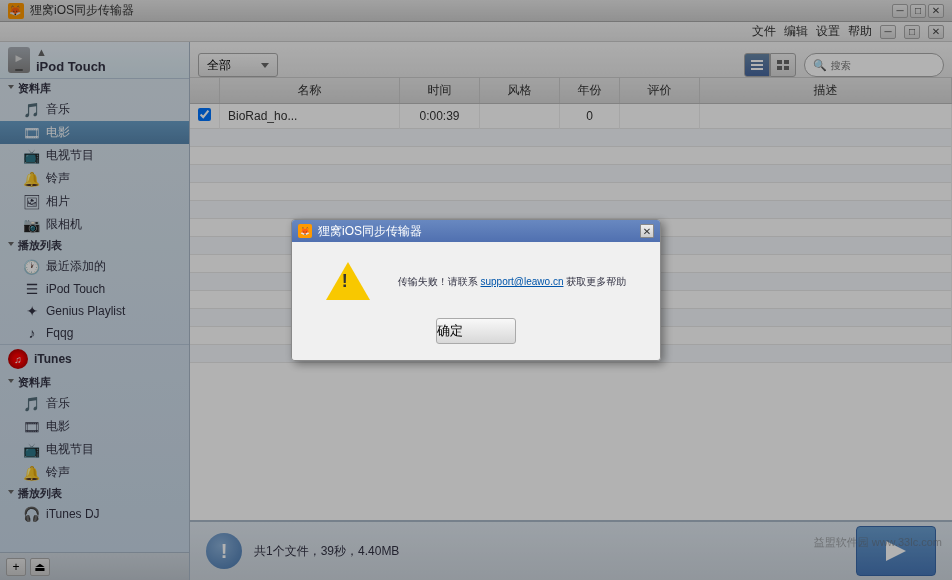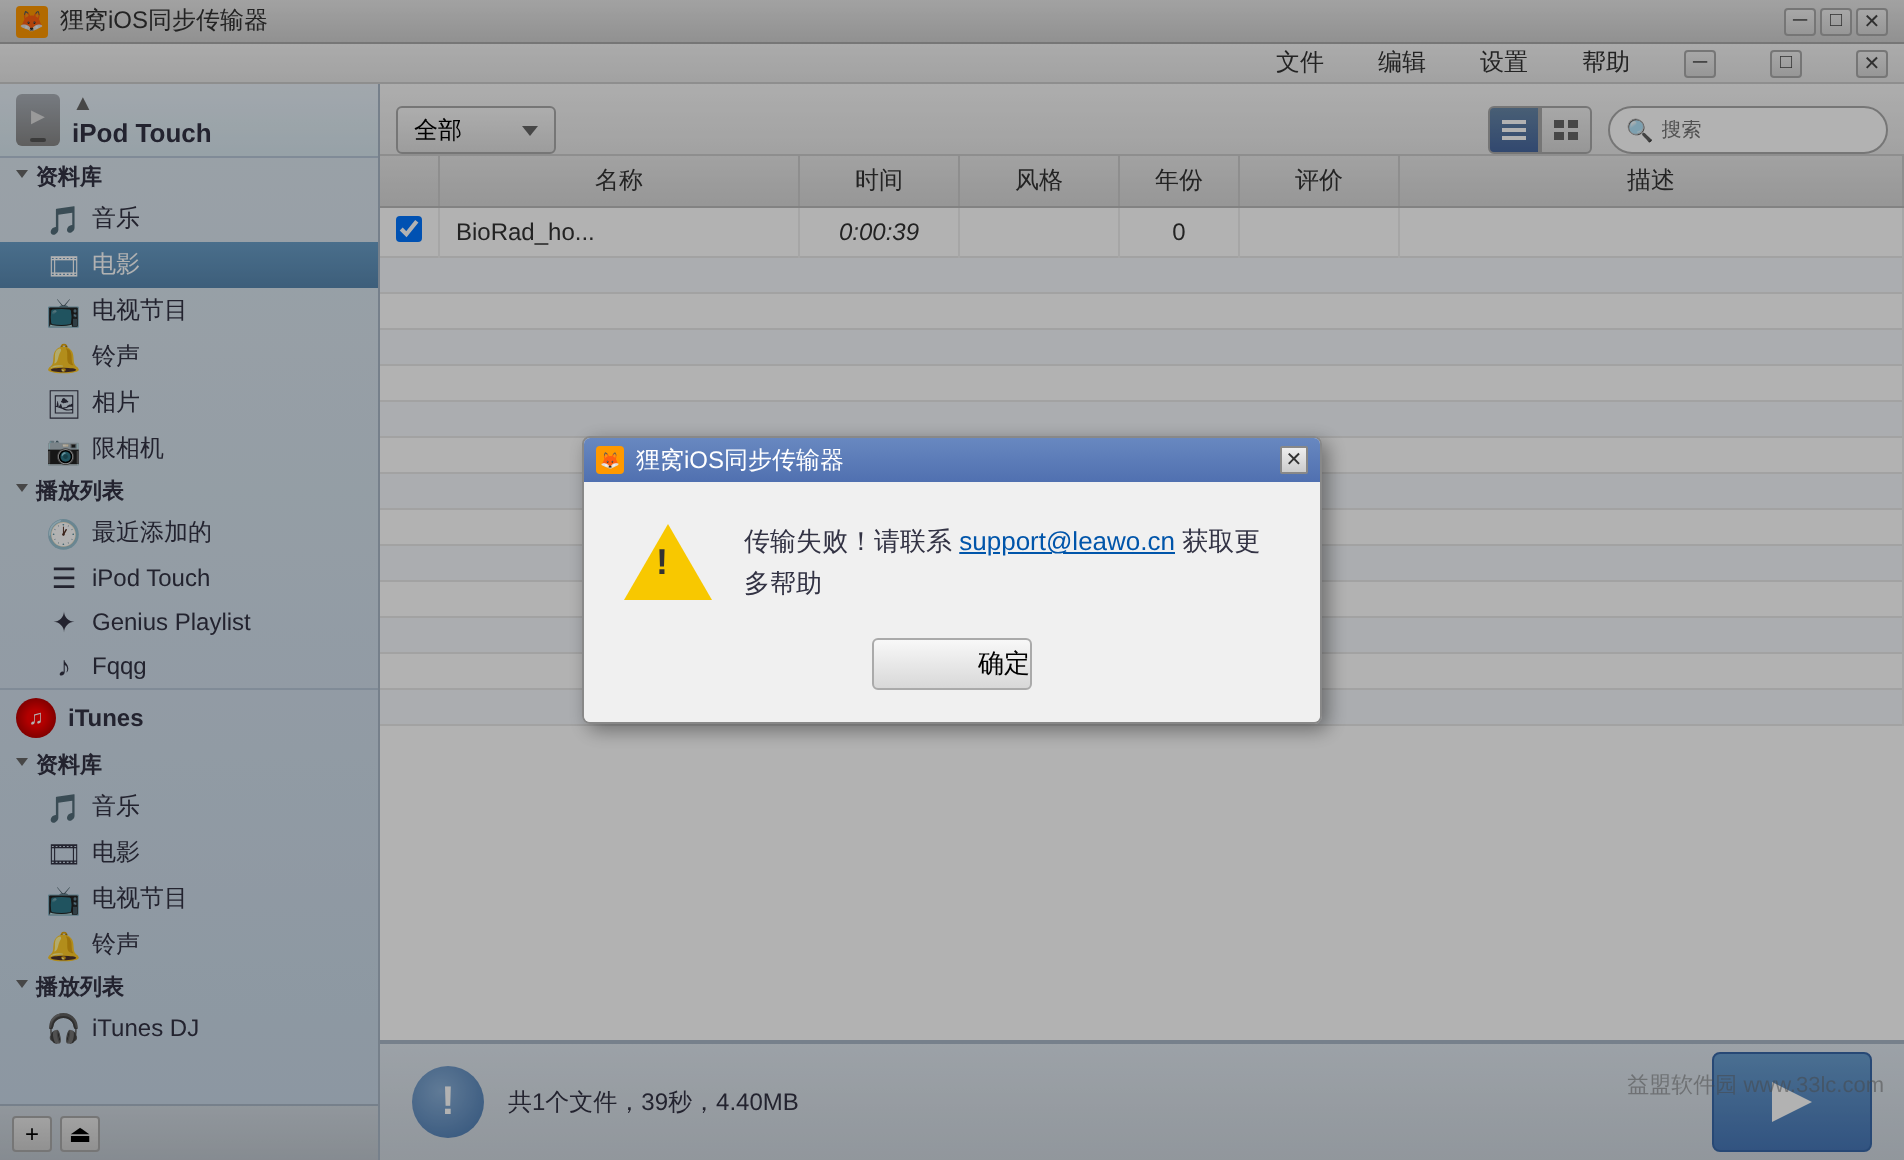--- a/index.html
+++ b/index.html
@@ -23,21 +23,21 @@
 
     
     .menu-bar {
       background: linear-gradient(to bottom, #f5f5f5, #e8e8e8);
       height: 20px;
       display: flex;
       align-items: center;
       justify-content: flex-end;
       padding: 0 8px;
       border-bottom: 1px solid #ccc;
-      gap: 27px;
+      gap: 8px;
     }
     .menu-item { font-size: 12px; color: #333; cursor: pointer; }
 
     
     .main-layout { display: flex; height: calc(580px - 42px); }
 
     
     .sidebar {
       width: 190px;
       background: linear-gradient(to bottom, #dde8f0, #c8d8e8);
@@ -259,33 +259,33 @@
     .dialog-close { width: 14px; height: 14px; background: linear-gradient(to bottom, #eee, #ccc); border: 1px solid #888; border-radius: 1px; display: flex; align-items: center; justify-content: center; cursor: pointer; color: #333; font-size: 10px; }
     .dialog-body {
       padding: 20px 20px 16px;
       background: #f0f0f0;
       display: flex;
       flex-direction: column;
       align-items: center;
       gap: 16px;
     }
     .dialog-content { display: flex; align-items: center; gap: 16px; }
-    .dialog-message { font-size: 13px; color: #334; line-height: 1.6; }
+    .dialog-message { font-size: 10px; color: #334; line-height: 1.6; margin-left: 12px; }
     .dialog-link { color: #0055aa; text-decoration: underline; cursor: pointer; }
     .dialog-ok-btn {
       width: 80px;
       height: 26px;
       background: linear-gradient(to bottom, #f8f8f8, #d8d8d8);
       border: 1px solid #aaa;
       border-radius: 3px;
       font-size: 13px;
       cursor: pointer;
       display: flex;
       align-items: center;
-      justify-content: flex-end;
+      justify-content: flex-start;
     }
 
     
     ::-webkit-scrollbar { width: 8px; }
     ::-webkit-scrollbar-track { background: #dde8f0; }
     ::-webkit-scrollbar-thumb { background: #a0b8c8; border-radius: 4px; }
   </style>
 </head>
 <body>
 
@@ -465,21 +465,21 @@
               <th class="col-rating">评价</th>
               <th class="col-desc">描述</th>
             </tr>
           </thead>
           <tbody>
             <tr>
               <td class="checkbox-cell">
                 <input type="checkbox" checked="" style="">
               </td>
               <td>BioRad_ho...</td>
-              <td style="text-align:center;font-style:italic;">0:00:39</td>
+              <td style="text-align:center;">0:00:39</td>
               <td></td>
               <td style="text-align:center;">0</td>
               <td></td>
               <td></td>
             </tr>
             <tr>
                 <td colspan="7" style="height:18px;"></td>
               </tr>
             <tr>
                 <td colspan="7" style="height:18px;"></td>

